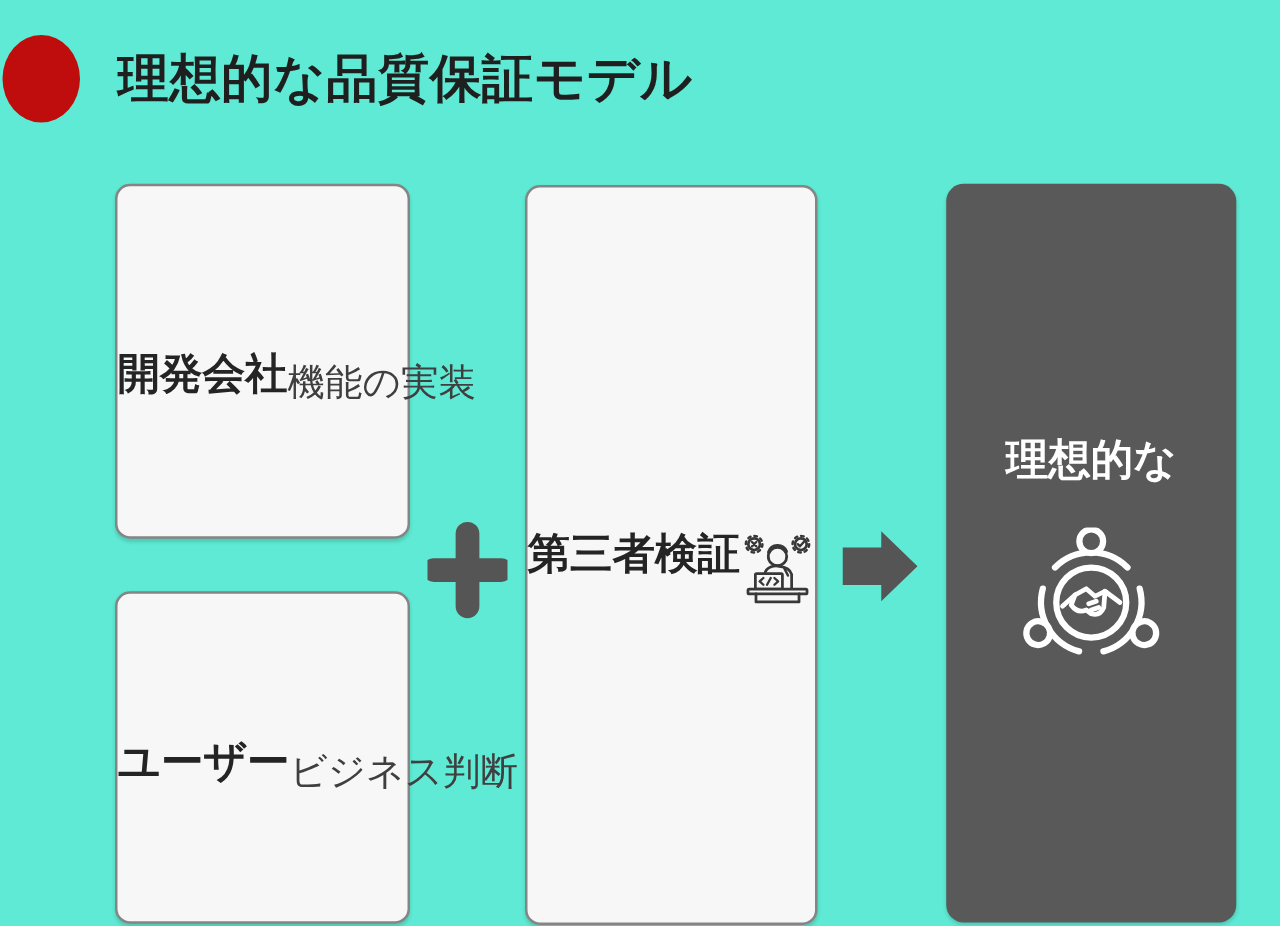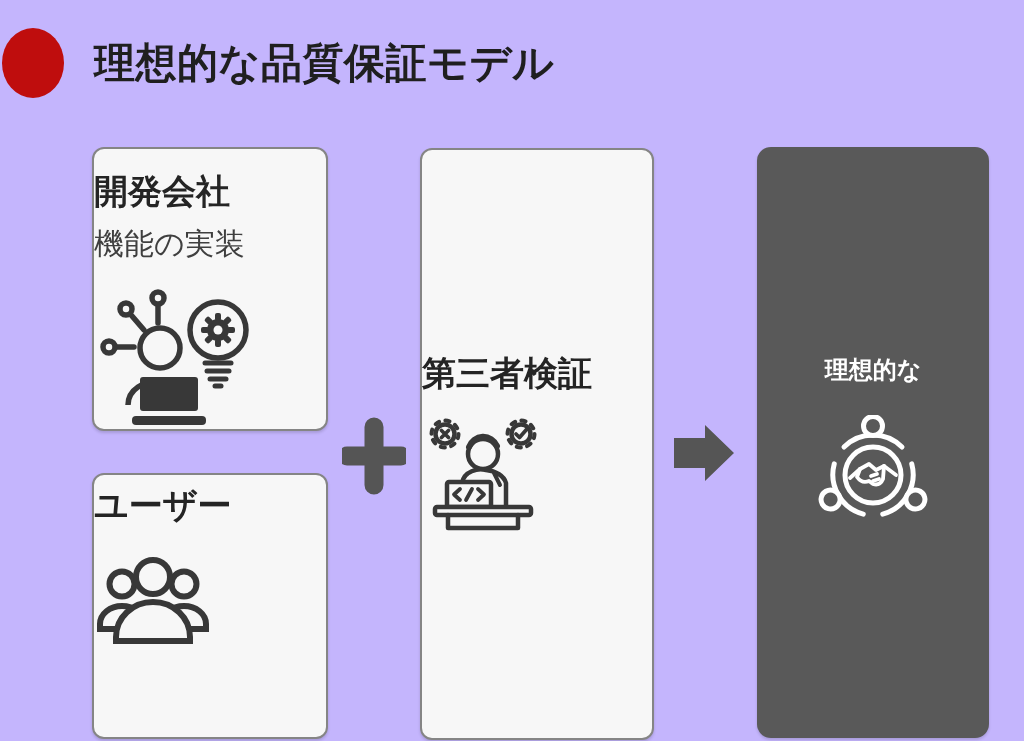--- a/index.html
+++ b/index.html
@@ -1,36 +1,36 @@
 <!DOCTYPE html>
 <html><head>
 <meta charset="utf-8">
 <style>
   :root{
     --red:#bf0d0d; --panel-bg:#f7f7f7; --panel-border:#858585;
     --dark:#595959; --connector:#555555; --ink:#1f1f1f; --icon:#383838; --sub:#3f3f3f;
   }
   html,body{margin:0;padding:0;background:#ffffff;}
-  .canvas{position:relative;width:1024px;height:741px;background:#c4b5fd;
-          font-family:Liberation Sans, sans-serif;overflow:hidden;}
+  .canvas{position:relative;width:1024px;height:741px;background:#5eead4;
+          font-family:Liberation Serif, serif;overflow:hidden;}
   .dot{position:absolute;left:2px;top:28px;width:62px;height:70px;border-radius:50%;background:var(--red);}
   .page-title{position:absolute;left:94px;top:36px;font-size:41px;font-weight:800;color:var(--ink);
               letter-spacing:0.5px;white-space:nowrap;}
   .panel{position:absolute;background:var(--panel-bg);border:2px solid var(--panel-border);
-         border-radius:12px;box-sizing:border-box;display:flex;flex-direction:column;align-items:flex-start;
+         border-radius:12px;box-sizing:border-box;display:flex;align-items:center;
          box-shadow:0 2px 3px rgba(0,0,0,0.15);}
   .panel-dev{left:92px;top:147px;width:236px;height:284px;padding-top:22px;}
   .panel-user{left:92px;top:473px;width:236px;height:266px;padding-top:10px;}
   .panel-verify{left:420px;top:148px;width:234px;height:592px;justify-content:center;}
   .panel-result{left:757px;top:147px;width:232px;height:591px;background:var(--dark);border:none;
                 border-radius:14px;display:flex;flex-direction:column;align-items:center;justify-content:center;}
   .panel-title{font-size:34px;font-weight:800;color:#242424;line-height:1.2;white-space:nowrap;}
   .panel-sub{font-size:30px;color:var(--sub);margin-top:12px;white-space:nowrap;}
   .panel-icon{margin-top:20px;}
-  .dark-title{font-size:24px;font-weight:800;color:#ffffff;line-height:1.3;text-align:center;white-space:nowrap;}
+  .dark-title{font-size:34px;font-weight:800;color:#ffffff;line-height:1.3;text-align:center;white-space:nowrap;}
   .dark-icon{margin-top:30px;}
   .plus{position:absolute;left:342px;top:417px;}
   .arrow{position:absolute;left:674px;top:423px;}
 </style>
 </head>
 <body>
 
 <div class="canvas">
 
   <div class="dot"></div>
@@ -71,20 +71,21 @@
       <circle cx="124" cy="45" r="4.5" fill="#f7f7f7"></circle>
       <circle cx="66" cy="63" r="20" fill="#f7f7f7" stroke="#383838" stroke-width="5.5"></circle>
       <path d="M34,120 C34,88 98,88 98,120" fill="#f7f7f7" stroke="#383838" stroke-width="5.5"></path>
       <rect x="46" y="92" width="58" height="34" rx="3" fill="#383838"></rect>
       <rect x="38" y="131" width="74" height="9" rx="4" fill="#383838"></rect>
     </svg>
   </div>
 
   <div class="panel panel-user">
     <div class="panel-title">ユーザー</div>
+    <div class="panel-sub">ビジネス判断</div>
     <svg class="panel-icon" style="margin-top:26px" width="118" height="93" viewBox="0 0 118 93">
       <g stroke="#383838" stroke-width="6" fill="none">
         <path d="M6,77 L6,72 A22,18 0 0 1 50,72 L50,77 Z"></path>
         <path d="M68,77 L68,72 A22,18 0 0 1 112,72 L112,77 Z"></path>
         <circle cx="28" cy="32" r="12.5" fill="#f7f7f7"></circle>
         <circle cx="90" cy="32" r="12.5" fill="#f7f7f7"></circle>
         <path d="M22,89 L22,85 A37,35 0 0 1 96,85 L96,89 Z" fill="#f7f7f7"></path>
         <circle cx="59" cy="25" r="17" fill="#f7f7f7"></circle>
       </g>
     </svg>

